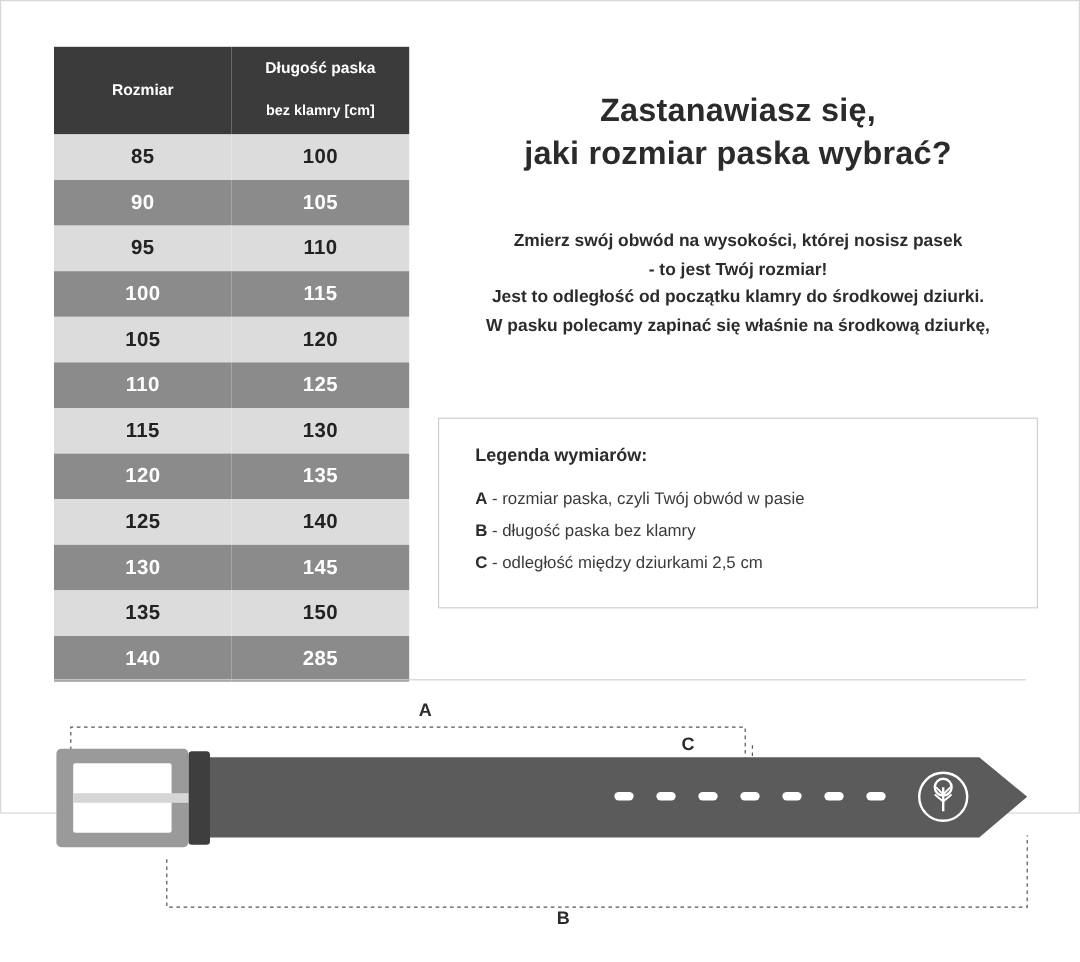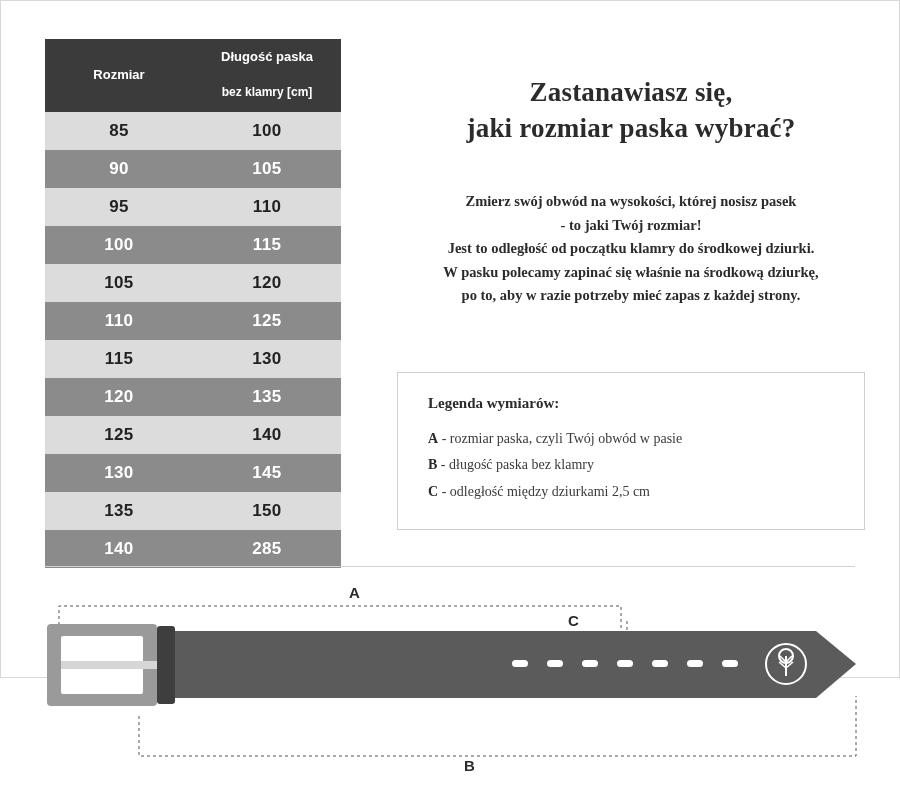--- a/index.html
+++ b/index.html
@@ -67,24 +67,23 @@
     color: #222222;
   }
   .row-dark td {
     background: #8b8b8b;
     color: #ffffff;
   }
 
   
   .right-col {
     flex: 1;
-    padding-left: 56px;
+    padding-left: 24px;
     padding-right: 4px;
     box-sizing: border-box;
-    font-family: Liberation Serif, serif;
   }
   .headline {
     text-align: center;
     font-size: 27px;
     font-weight: bold;
     color: #2b2b2b;
     line-height: 1.32;
     margin-top: 36px;
     letter-spacing: .2px;
   }
@@ -213,24 +212,23 @@
 
     <div class="right-col">
 
       <div class="headline">
         <div>Zastanawiasz się,</div>
         <div>jaki rozmiar paska wybrać?</div>
       </div>
 
       <div class="intro">
         <div>Zmierz swój obwód na wysokości, której nosisz pasek</div>
-        <div>- to jaki Twój rozmiar!</div>
+        <div>- to jest Twój rozmiar!</div>
         <div>Jest to odległość od początku klamry do środkowej dziurki.</div>
         <div>W pasku polecamy zapinać się właśnie na środkową dziurkę,</div>
-        <div>po to, aby w razie potrzeby mieć zapas z każdej strony.</div>
       </div>
 
       <div class="legend-box">
         <div class="legend-title">Legenda wymiarów:</div>
         <div class="legend-item">
           <b>A</b><span> - rozmiar paska, czyli Twój obwód w pasie</span>
         </div>
         <div class="legend-item">
           <b>B</b><span> - długość paska bez klamry</span>
         </div>

